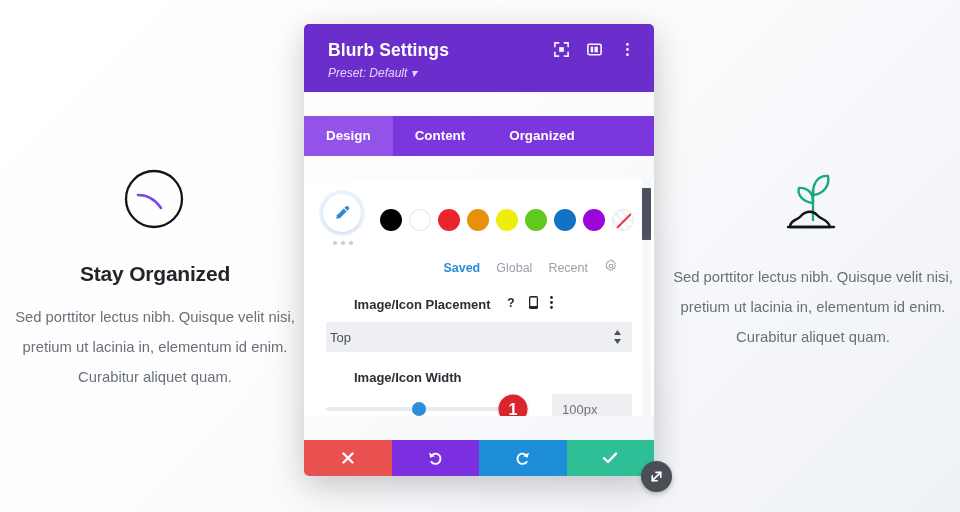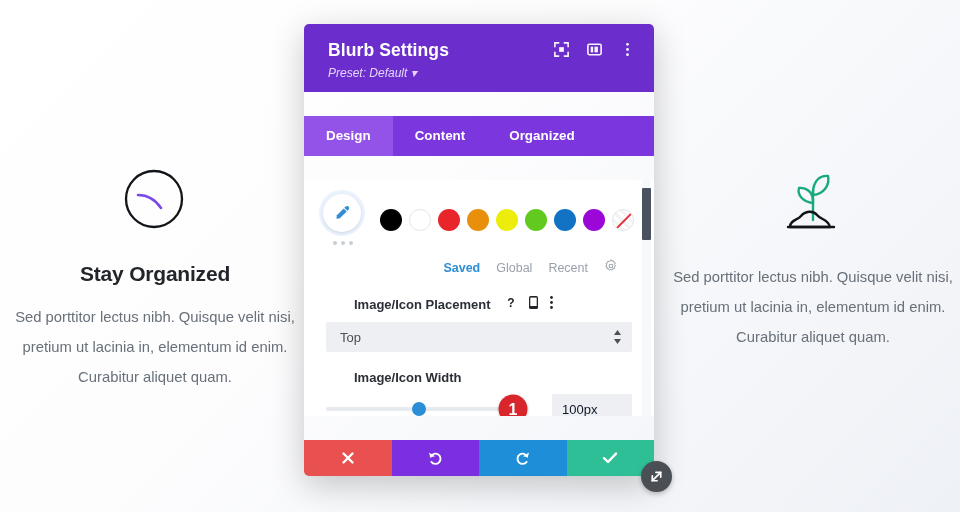--- a/index.html
+++ b/index.html
@@ -148,21 +148,21 @@
     padding-left: 28px;
   }
   .lbl-icons { display: flex; align-items: center; gap: 9px; margin-left: 3px; }
   .lbl-ico { display: block; }
 
   .select {
     background: #edeff2;
     height: 30px;
     border-radius: 2px;
     display: flex; align-items: center;
-    padding: 0 14px;
+    padding: 0 4px;
     font-size: 13px; color: #4a5058;
     position: relative;
     cursor: pointer;
   }
   .select-arrows { position: absolute; right: 10px; top: 6px; }
 
   
   .slider-row { display: flex; align-items: center; position: relative; }
   .track {
     flex: 1; height: 4px; border-radius: 2px; background: #e7eaee;
@@ -172,21 +172,21 @@
     position: absolute; left: 48%; top: 50%;
     width: 14px; height: 14px; border-radius: 50%;
     background: #2c8ed6; transform: translate(-50%,-50%);
     cursor: pointer;
   }
   .num-input {
     background: #edeff2; border-radius: 2px;
     width: 80px; height: 30px;
     display: flex; align-items: center;
     padding: 8px 10px;
-    font-size: 13px; color: #0f172a;
+    font-size: 13px; color: #737373;
     margin-left: auto;
   }
   .badge-one {
     position: absolute;
     left: 187px; top: 50%;
     transform: translate(-50%,-50%);
     width: 29px; height: 29px; border-radius: 50%;
     background: #d8262c;
     color: #fff; font-size: 16px; font-weight: bold;
     display: flex; align-items: center; justify-content: center;

